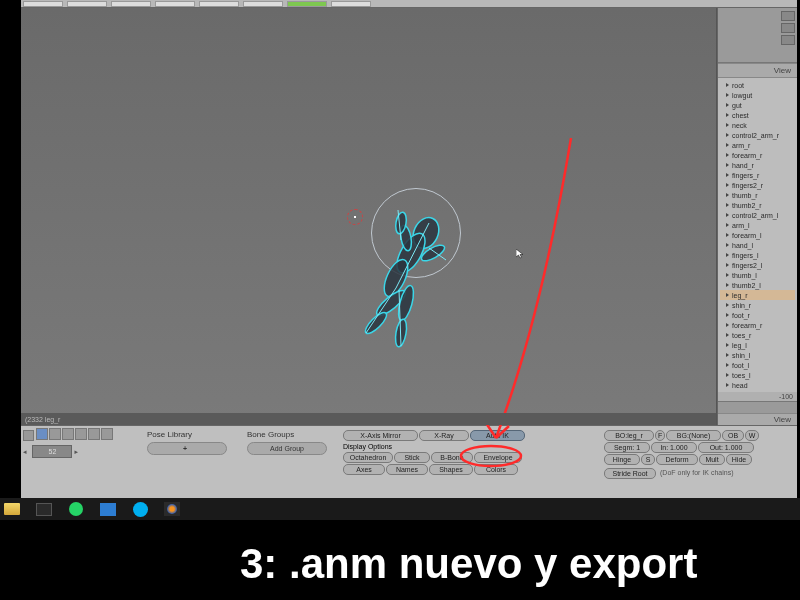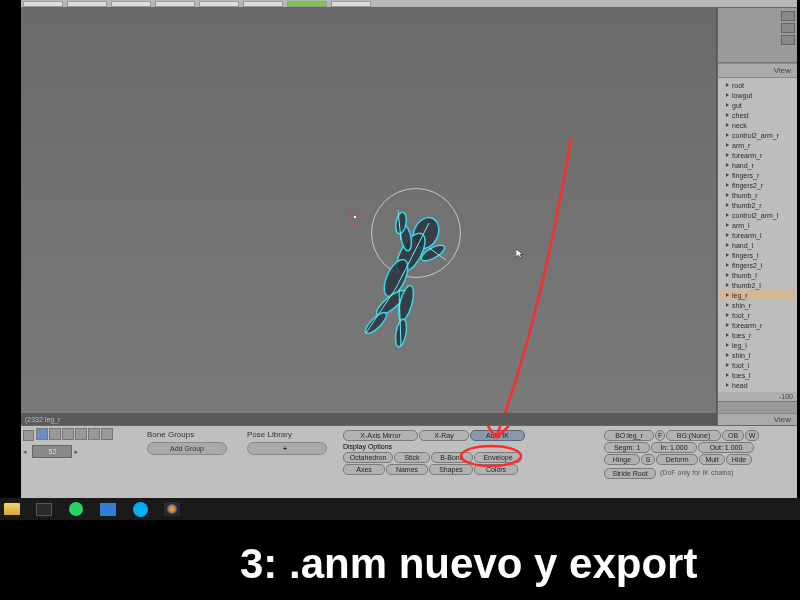--- a/index.html
+++ b/index.html
@@ -268,26 +268,26 @@
       </div>
       <div style="margin-top:2px">
         <span style="font-size:7px;color:#555">◂</span>
         <div class="ba-spin">
             <span>52</span>
           </div>
         <span style="font-size:7px;color:#555">▸</span>
       </div>
     </div>
     <div class="ba-col">
+      <div class="h">Pose Library</div>
+      <div class="ba-btn"><span class="plus">+</span></div>
+    </div>
+    <div class="ba-col">
       <div class="h">Bone Groups</div>
       <div class="ba-btn"><span>Add Group</span></div>
-    </div>
-    <div class="ba-col">
-      <div class="h">Pose Library</div>
-      <div class="ba-btn"><span class="plus">+</span></div>
     </div>
     <div class="ba-mid">
       <div class="btnrow">
         <div class="mbtn" style="width:75px">X-Axis Mirror</div>
         <div class="mbtn" style="width:50px">X-Ray</div>
         <div class="mbtn pressed" style="width:55px">Auto IK</div>
       </div>
       <div class="h" style="font-size:7px;margin:2px 0">Display Options</div>
       <div class="btnrow">
         <div class="mbtn" style="width:50px">Octahedron</div>

